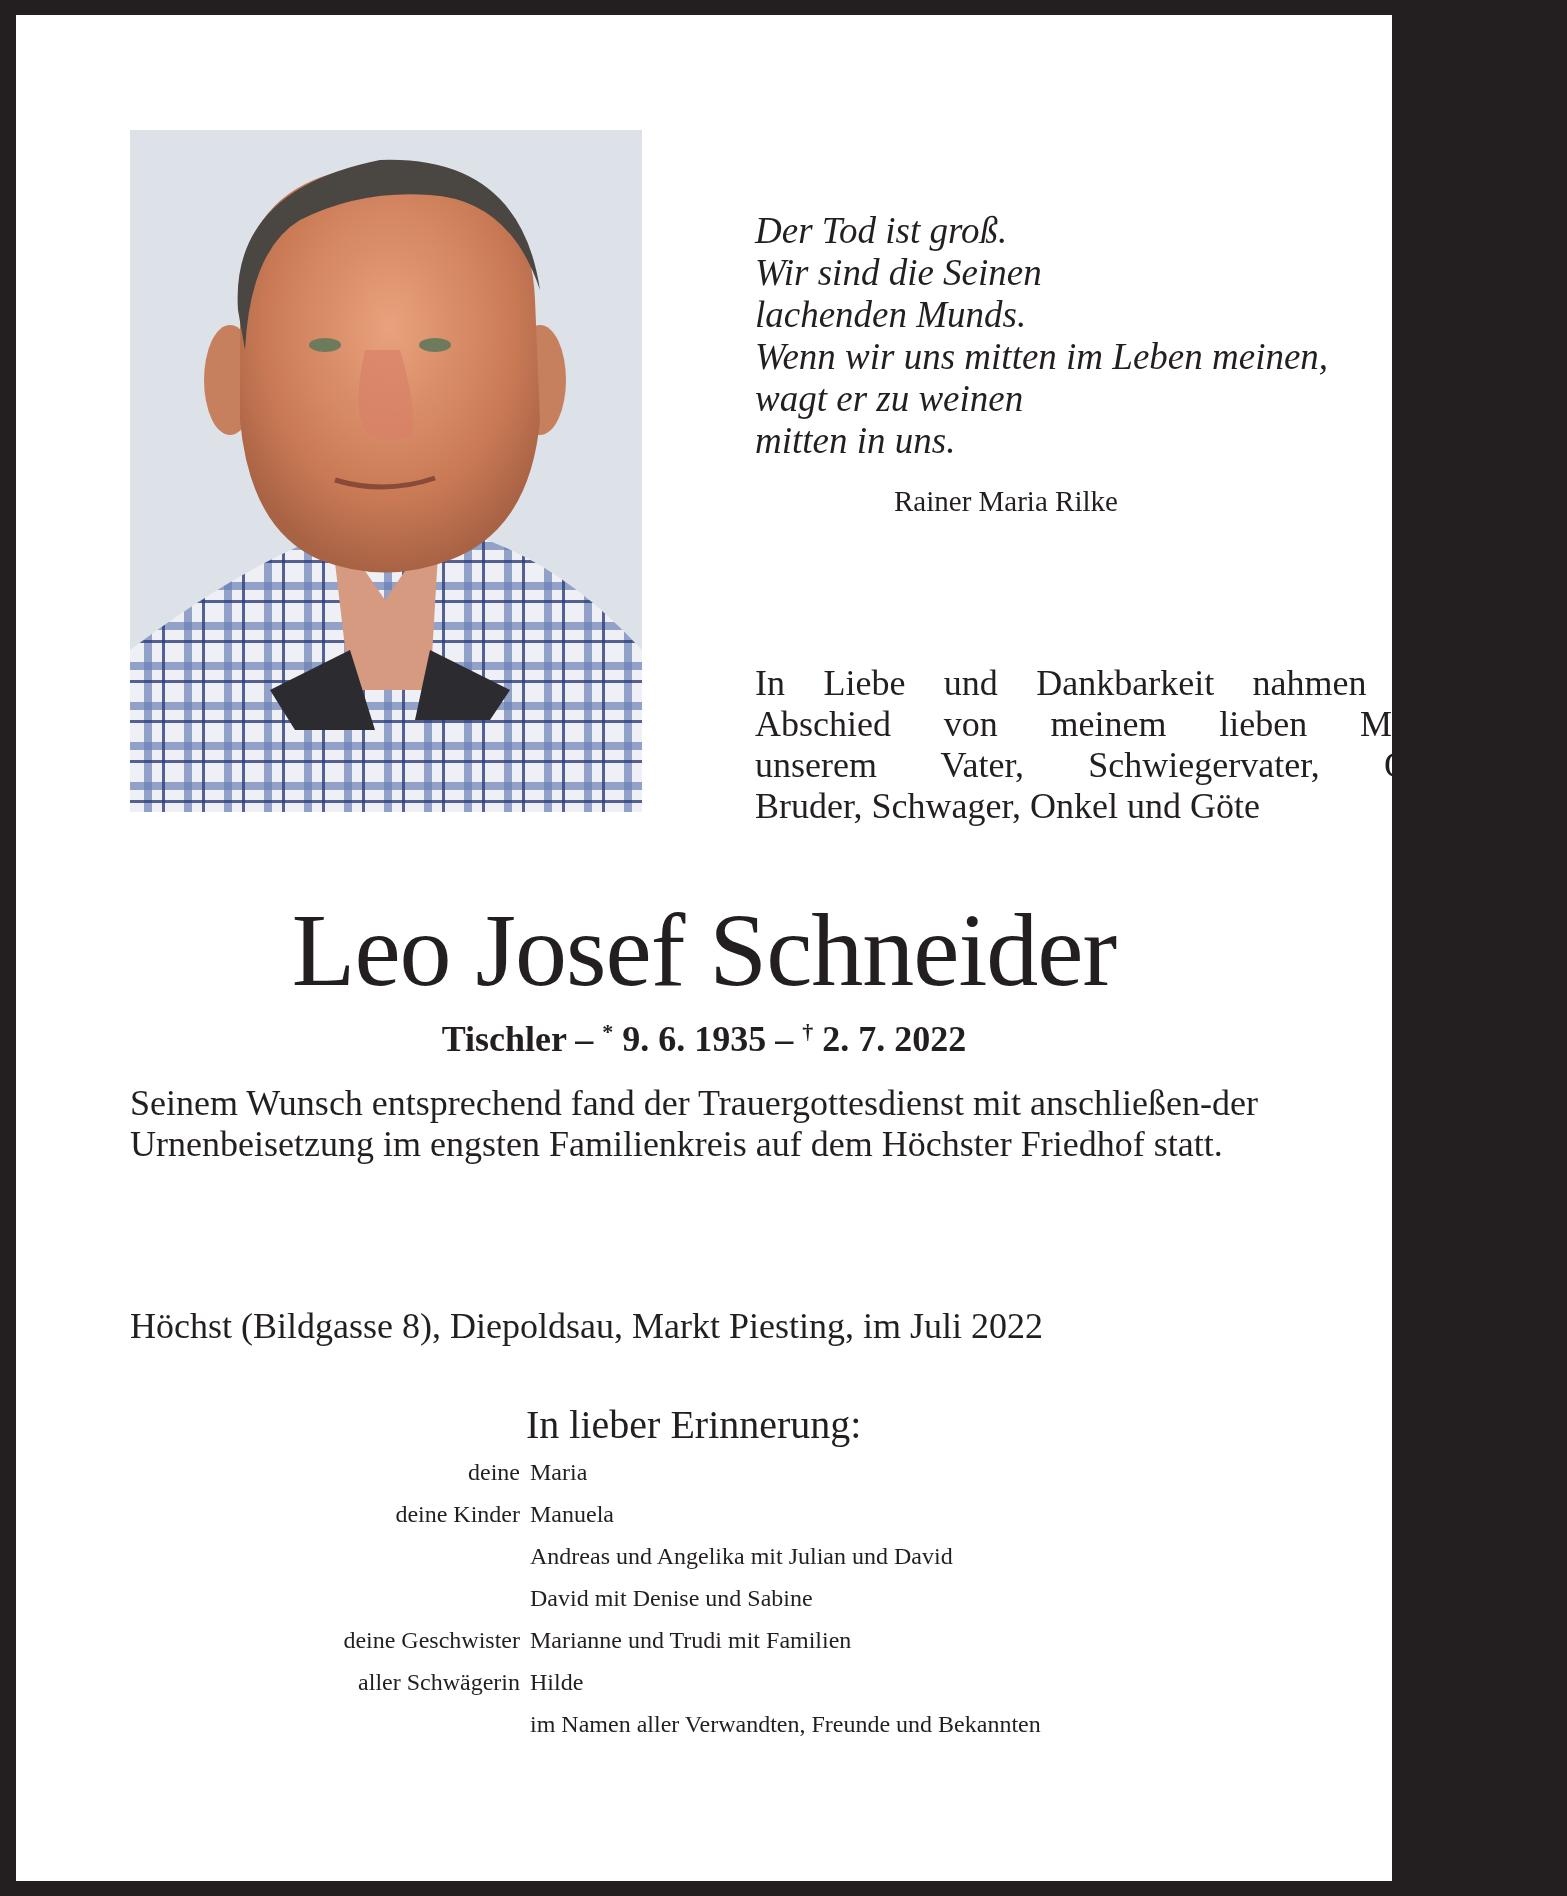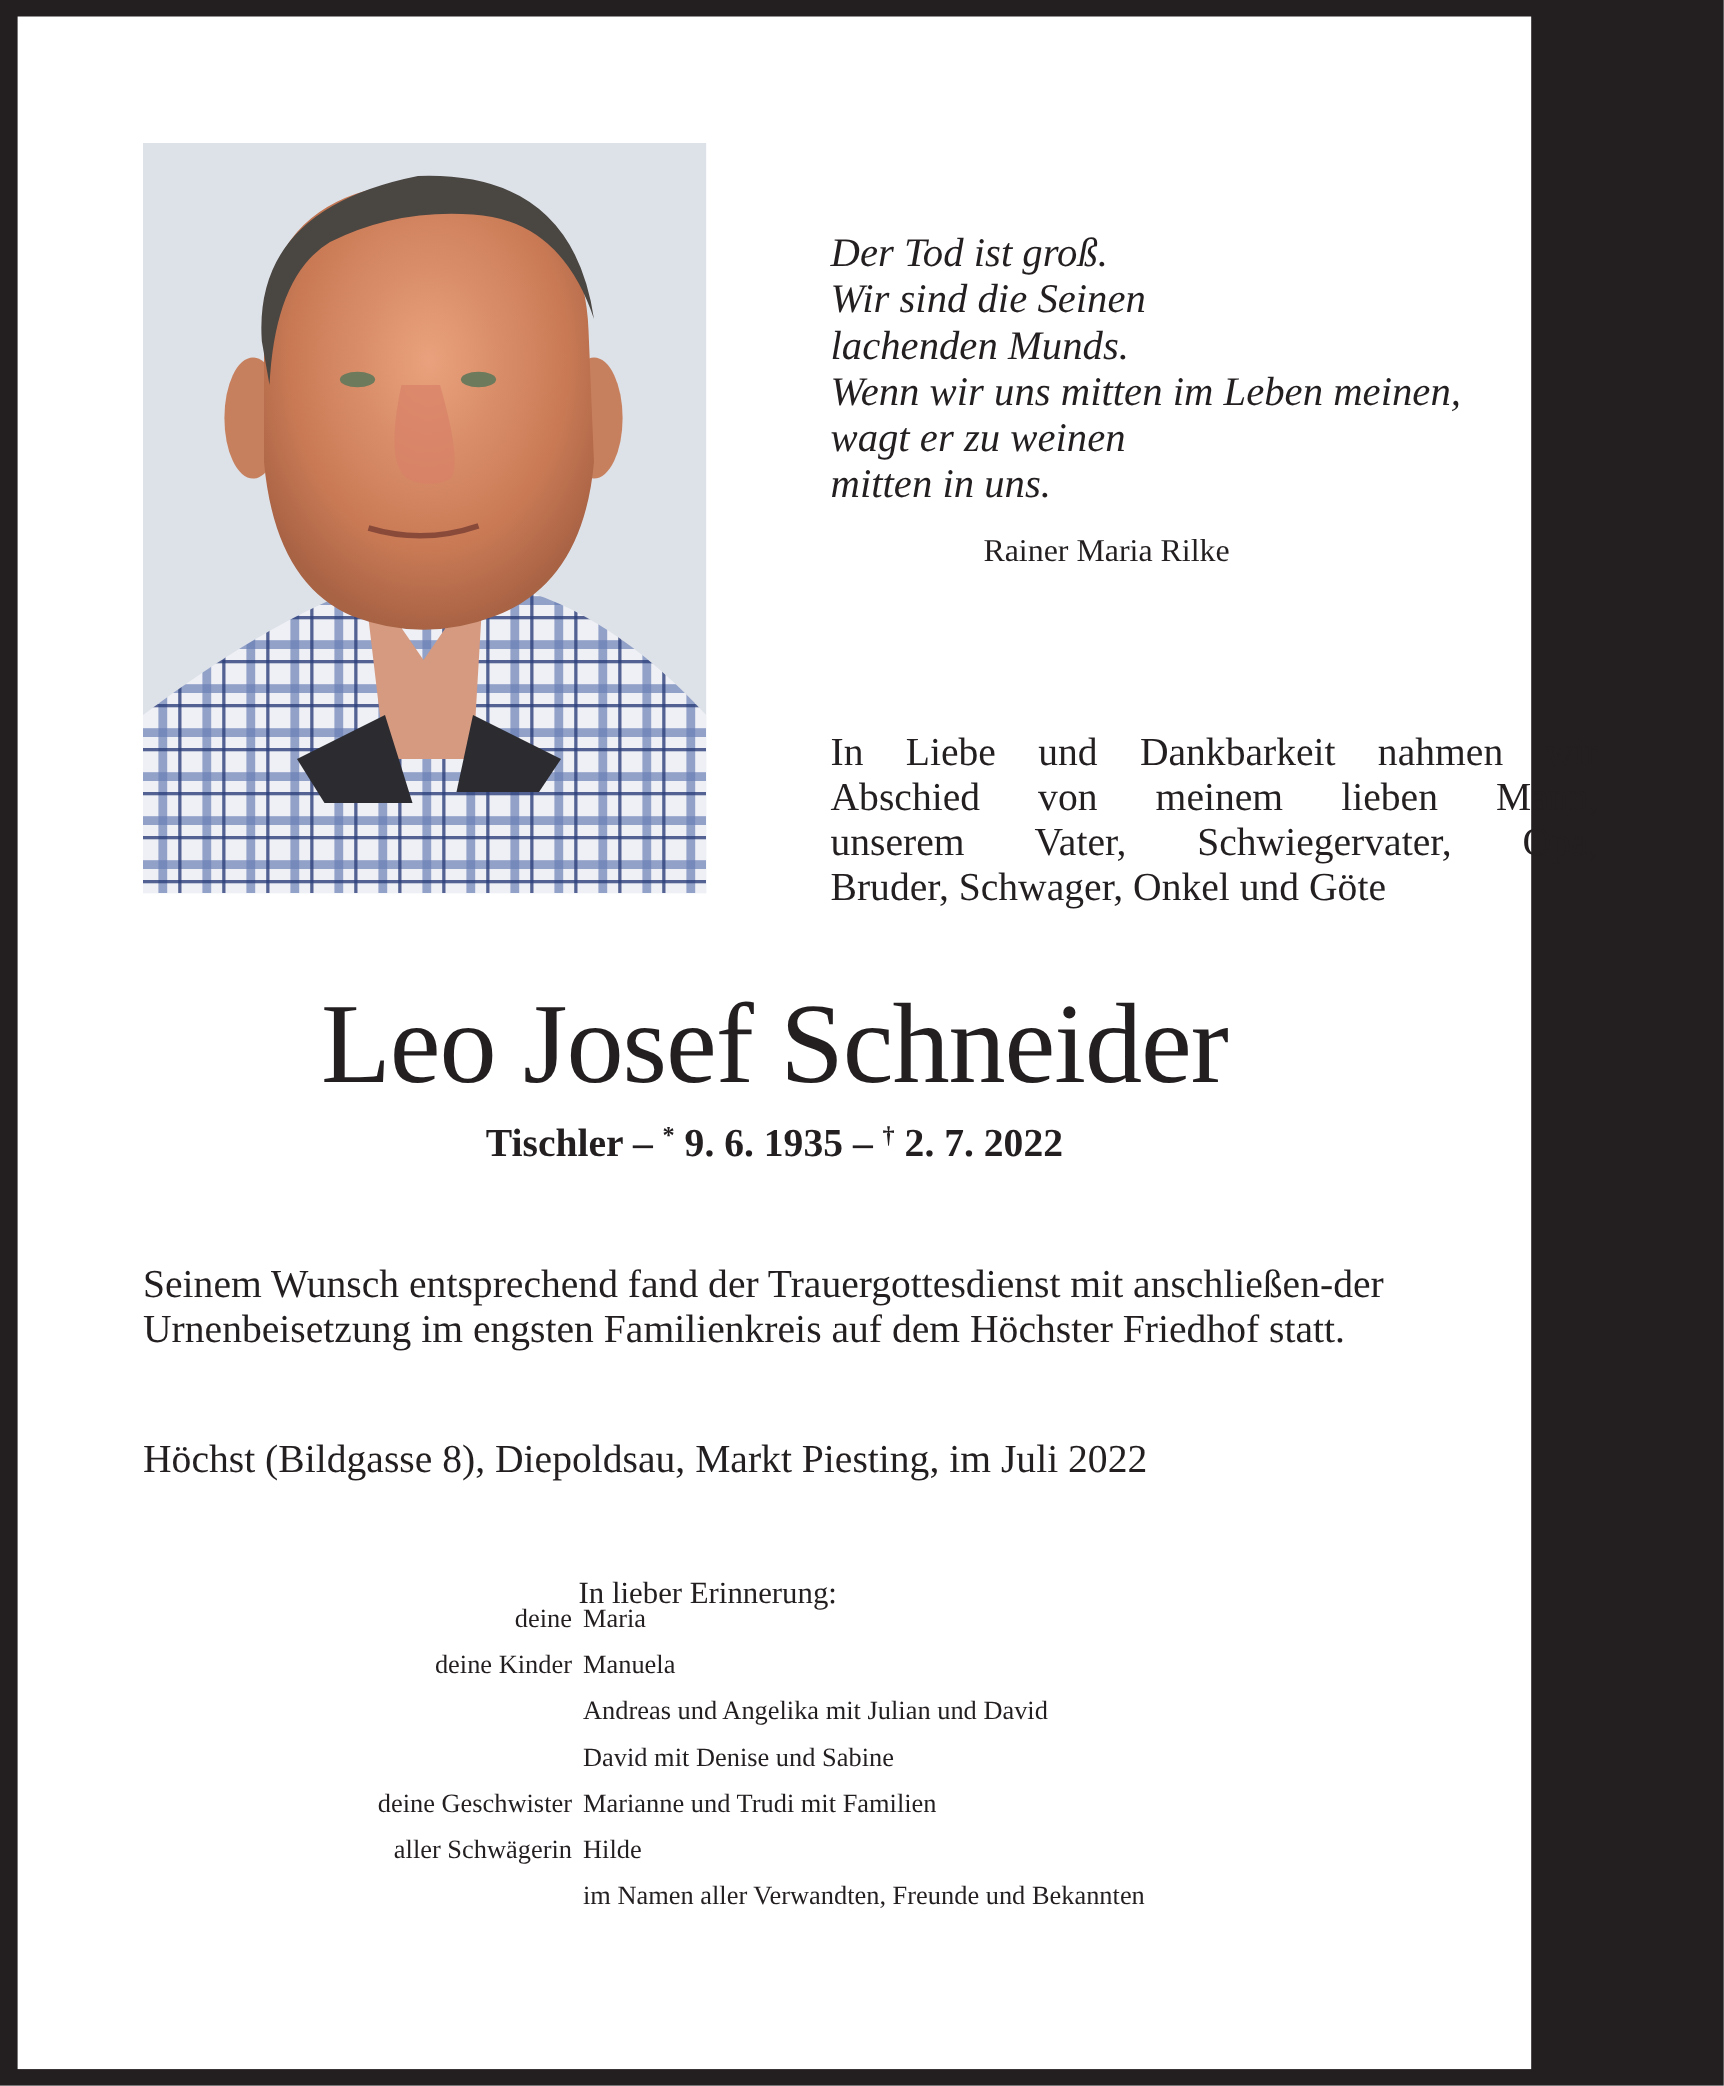--- a/index.html
+++ b/index.html
@@ -52,36 +52,35 @@
   }
   .dates {
     position: absolute; left: 0; right: 0; top: 1003px;
     text-align: center;
     font-family: "Liberation Serif", serif;
     font-weight: bold;
     font-size: 36px;
   }
   .dates sup { font-size: 22px; vertical-align: 12px; }
   .service {
-    position: absolute; left: 114px; top: 1132px;
+    position: absolute; left: 114px; top: 1068px;
     width: 1325px;
     font-family: "Liberation Serif", serif;
     font-size: 36px; line-height: 41px;
   }
   .place {
     position: absolute; left: 114px; top: 1290px;
     font-family: "Liberation Serif", serif;
     font-size: 36px; white-space: nowrap;
   }
   .place b { font-weight: normal; }
   .memory-title {
     position: absolute; left: 510px; top: 1386px;
     font-family: "Liberation Serif", serif;
-    font-size: 28px;
-    margin-top: 32px;
+    font-size: 40px;
   }
   .mourners {
     position: absolute; left: 114px; top: 1436px;
     width: 1340px;
     font-family: "Liberation Serif", serif;
     font-size: 24px; line-height: 42px;
   }
   .row { display: flex; white-space: nowrap; }
   .row .rel { width: 390px; text-align: right; padding-right: 10px; flex: none; }
   .row .who { flex: 1; }

